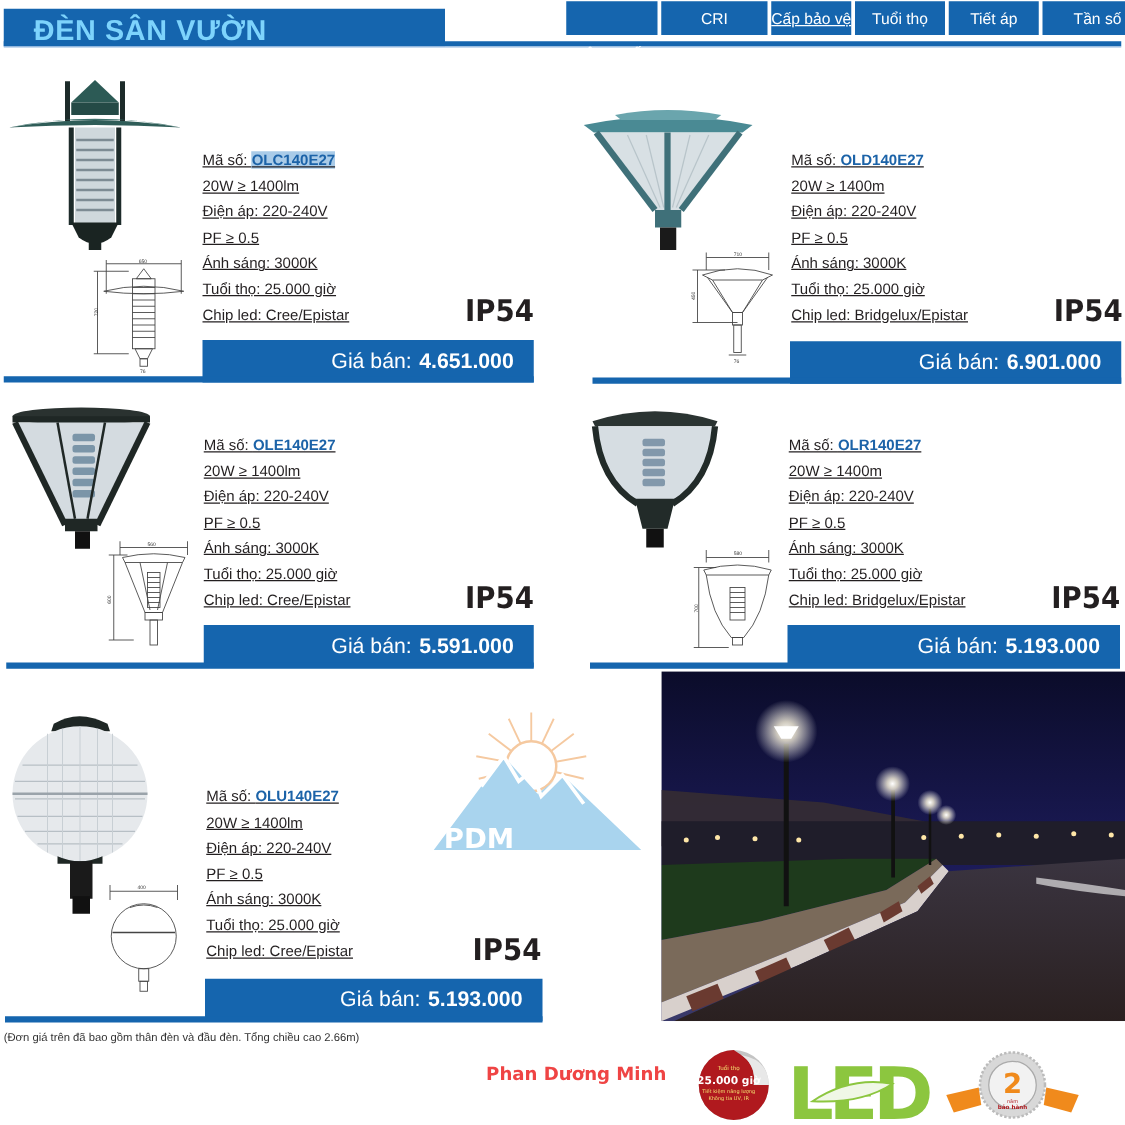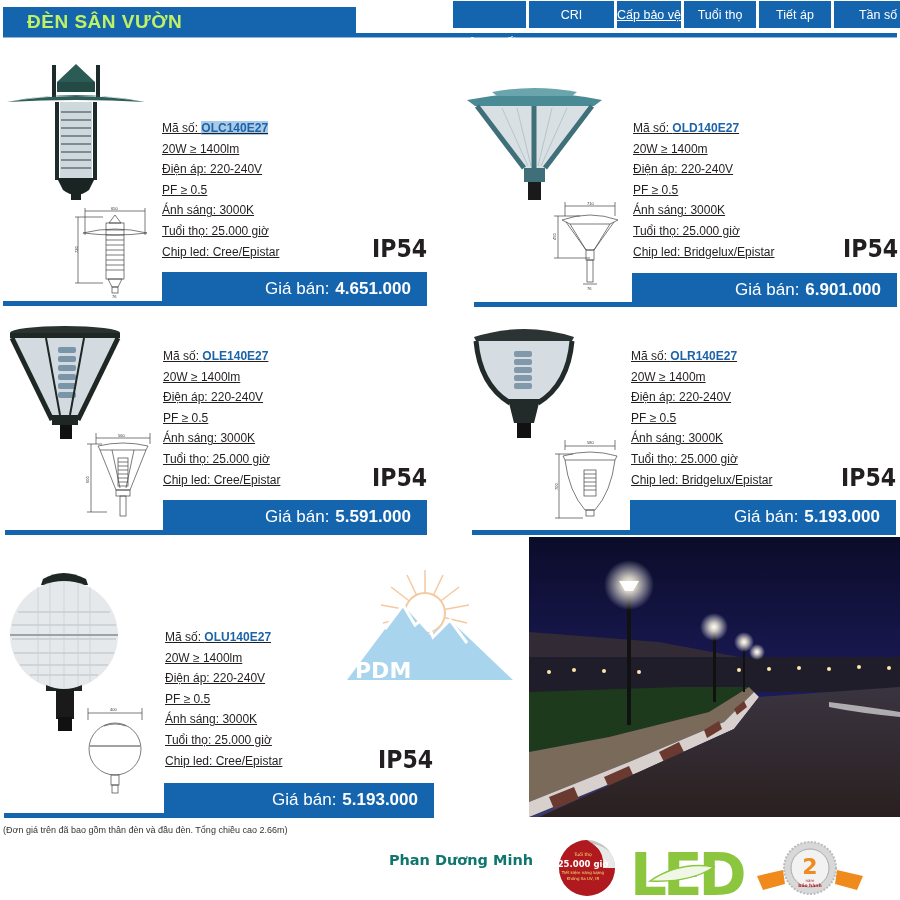--- a/index.html
+++ b/index.html
@@ -1,38 +1,38 @@
 <!DOCTYPE html>
 <html><head>
 <meta charset="utf-8">
 <style>
   * { box-sizing: border-box; margin: 0; padding: 0; }
   html, body { width: 900px; height: 900px; background: #ffffff; overflow: hidden; }
   body { position: relative; font-family: "Liberation Sans", sans-serif; color: #231f20; }
 
   
   .title-bar { position: absolute; left: 3px; top: 7px; width: 353px; height: 30px; background: #1565ae; }
-  .title-bar .title { position: absolute; left: 24px; top: 4px; color: #bef264; font-weight: bold; font-size: 19px; letter-spacing: 0.5px; }
+  .title-bar .title { position: absolute; left: 24px; top: 4px; color: #7dd3fc; font-weight: bold; font-size: 23px; letter-spacing: 0.5px; }
   .header-line { position: absolute; left: 3px; top: 33px; width: 894px; height: 4px; background: #1565ae; }
   .header-line2 { position: absolute; left: 3px; top: 37px; width: 894px; height: 1px; background: #8fb5dd; }
   .tabs { position: absolute; left: 453px; top: 1px; display: flex; gap: 3px; }
   .tab { height: 27px; background: #1565ae; color: #fff; font-size: 12.5px; text-align: center; display: flex; align-items: center; justify-content: center; line-height: 12px; gap: 43px; }
   .spec { position: absolute; font-size: 12px; line-height: 20.6px; color: #231f20; white-space: nowrap; text-decoration: underline; }
   .spec .code-line .code { color: #1c63a8; font-weight: bold; }
   .spec .code-line .code.hl { background: #a9cbe8; }
   .ip { position: absolute; font-family: "DejaVu Sans", sans-serif; font-weight: bold; font-size: 24px; color: #231f20; transform: scaleX(0.92); transform-origin: left; }
   .price-box { position: absolute; height: 34px; background: #1565ae; color: #fff; font-size: 17px; display: flex; align-items: center; justify-content: flex-end; padding-right: 16px; }
   .price-box b { margin-left: 6px; }
   .price-line { position: absolute; height: 5px; background: #1565ae; }
 
   .lamp, .drawing { position: absolute; }
 
   .note { position: absolute; left: 3px; top: 825px; font-size: 9px; color: #333; }
 
-  .contact { position: absolute; left: 376px; top: 849px; width: 170px; text-align: center; color: #0f766e; font-family: "DejaVu Sans", sans-serif; font-weight: bold; font-size: 14.5px; line-height: 22px; }
+  .contact { position: absolute; left: 376px; top: 849px; width: 170px; text-align: center; color: #ef4444; font-family: "DejaVu Sans", sans-serif; font-weight: bold; font-size: 14.5px; line-height: 22px; }
 
   .photo { position: absolute; left: 529px; top: 537px; width: 371px; height: 280px; overflow: hidden; }
   .watermark { position: absolute; left: 345px; top: 565px; }
 
   .badge-red { position: absolute; left: 555px; top: 838px; }
   .led-logo { position: absolute; left: 630px; top: 843px; }
   .warranty { position: absolute; left: 755px; top: 840px; }
 </style>
 </head>
 <body>

